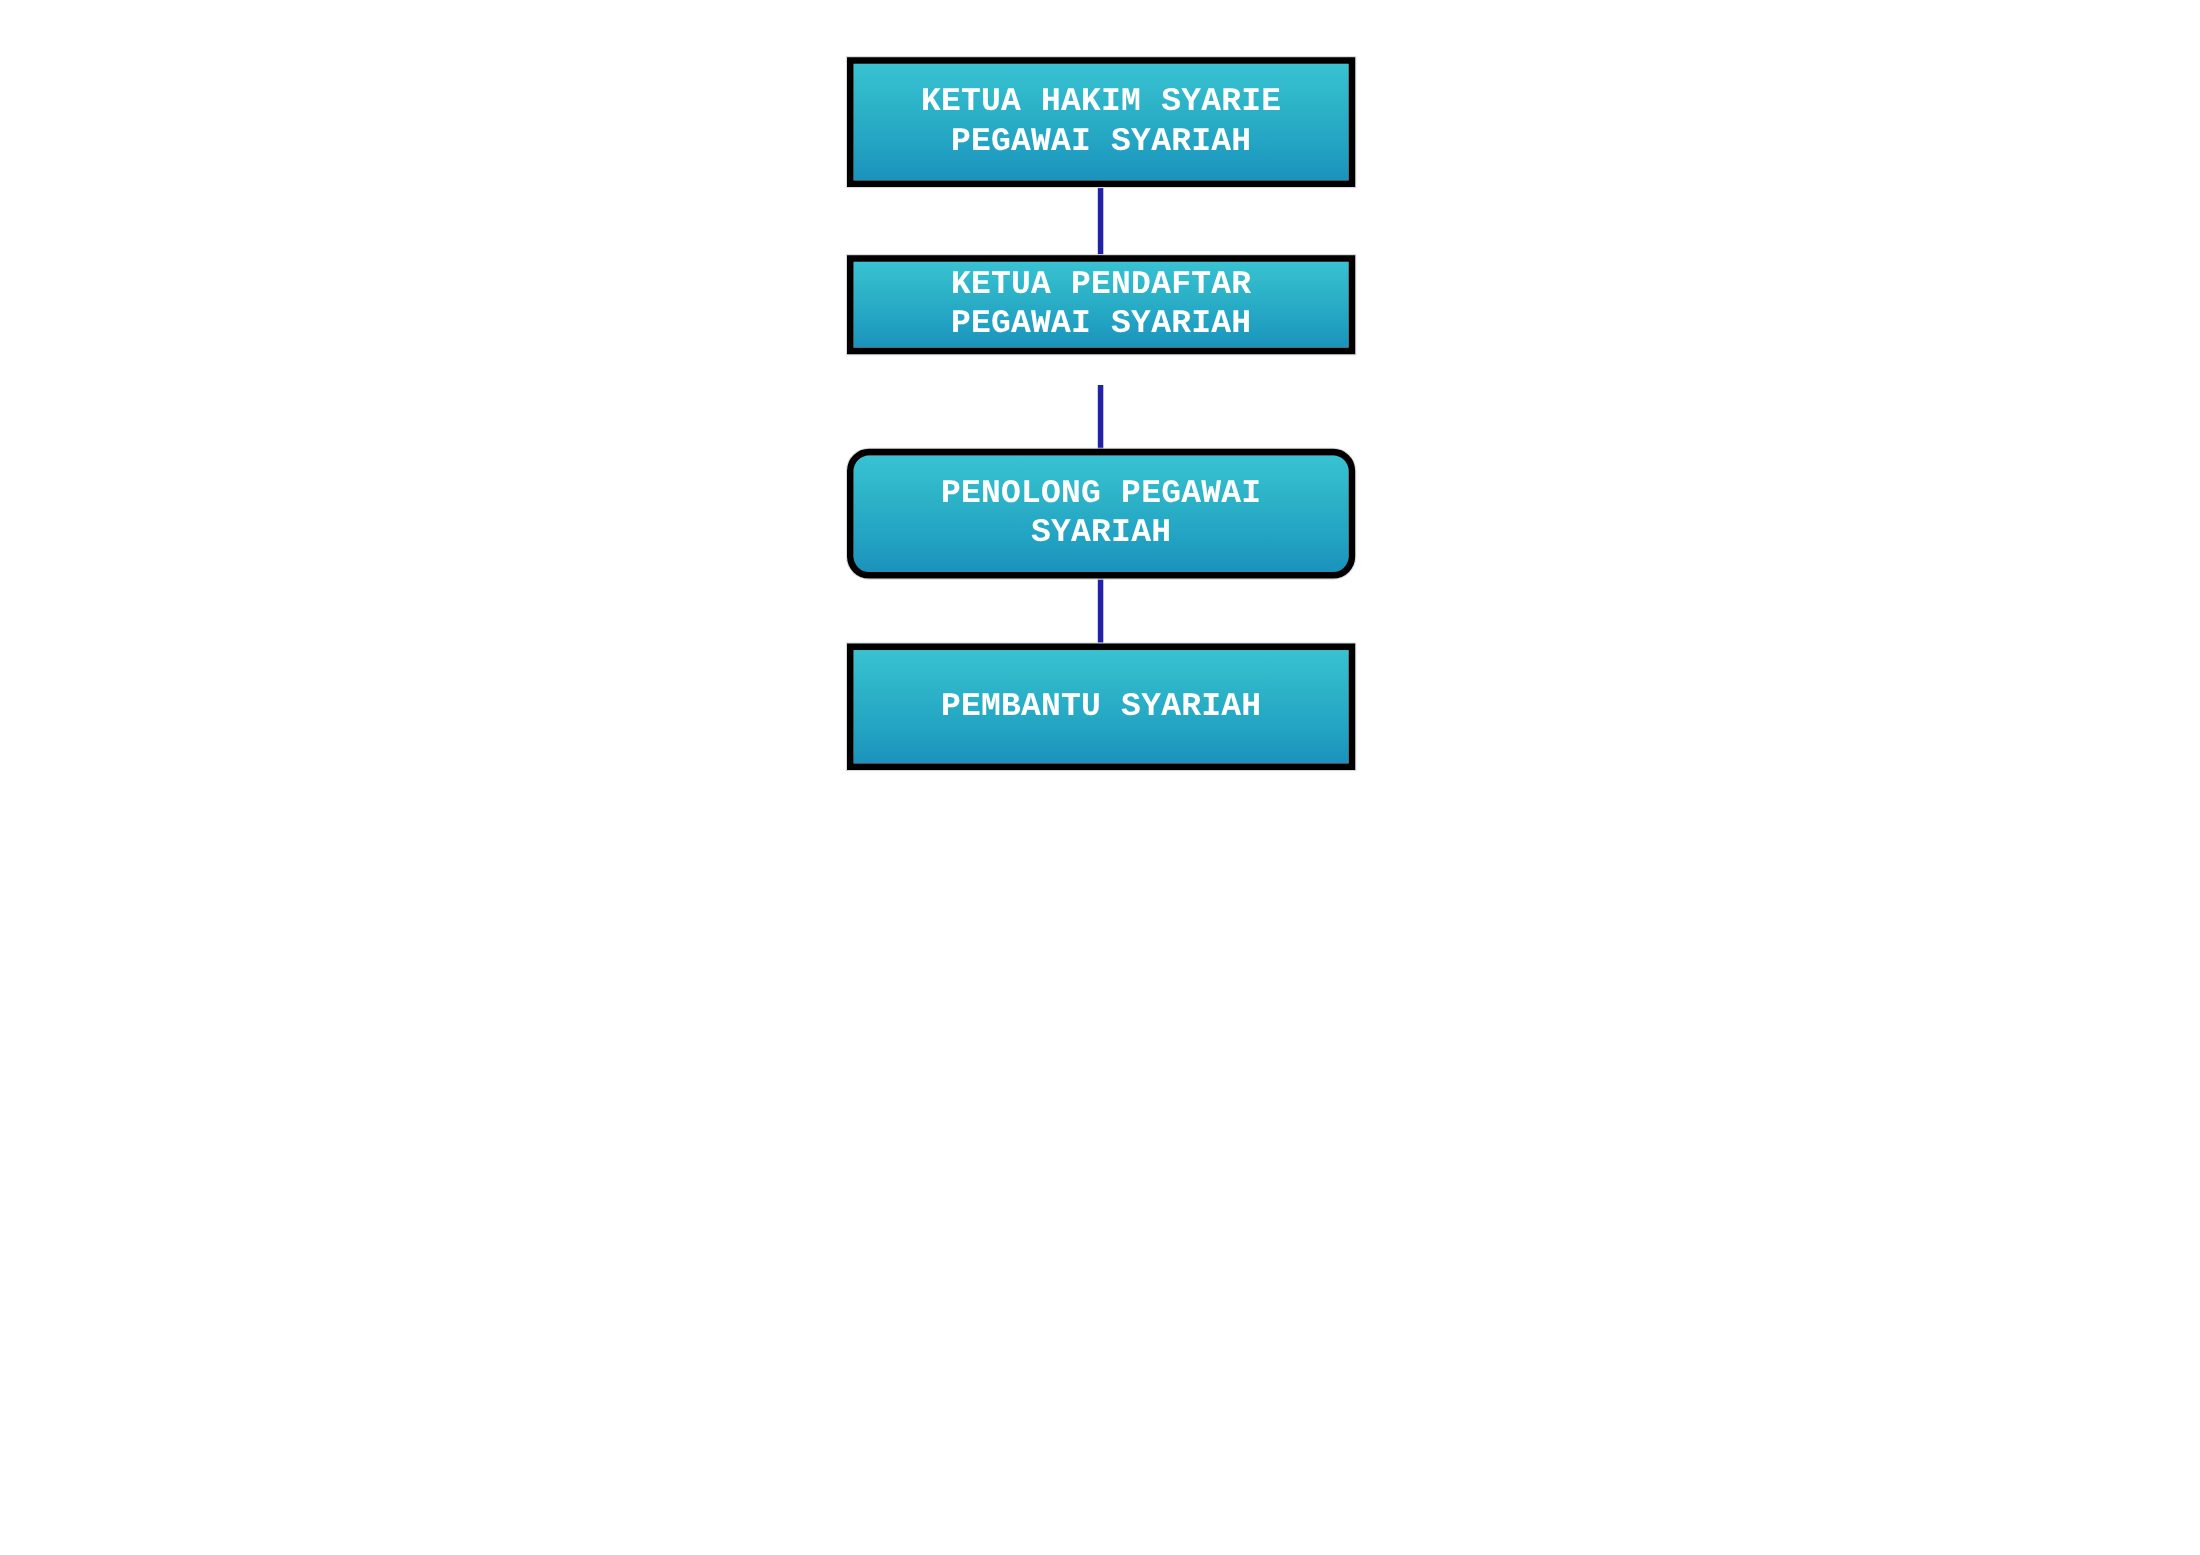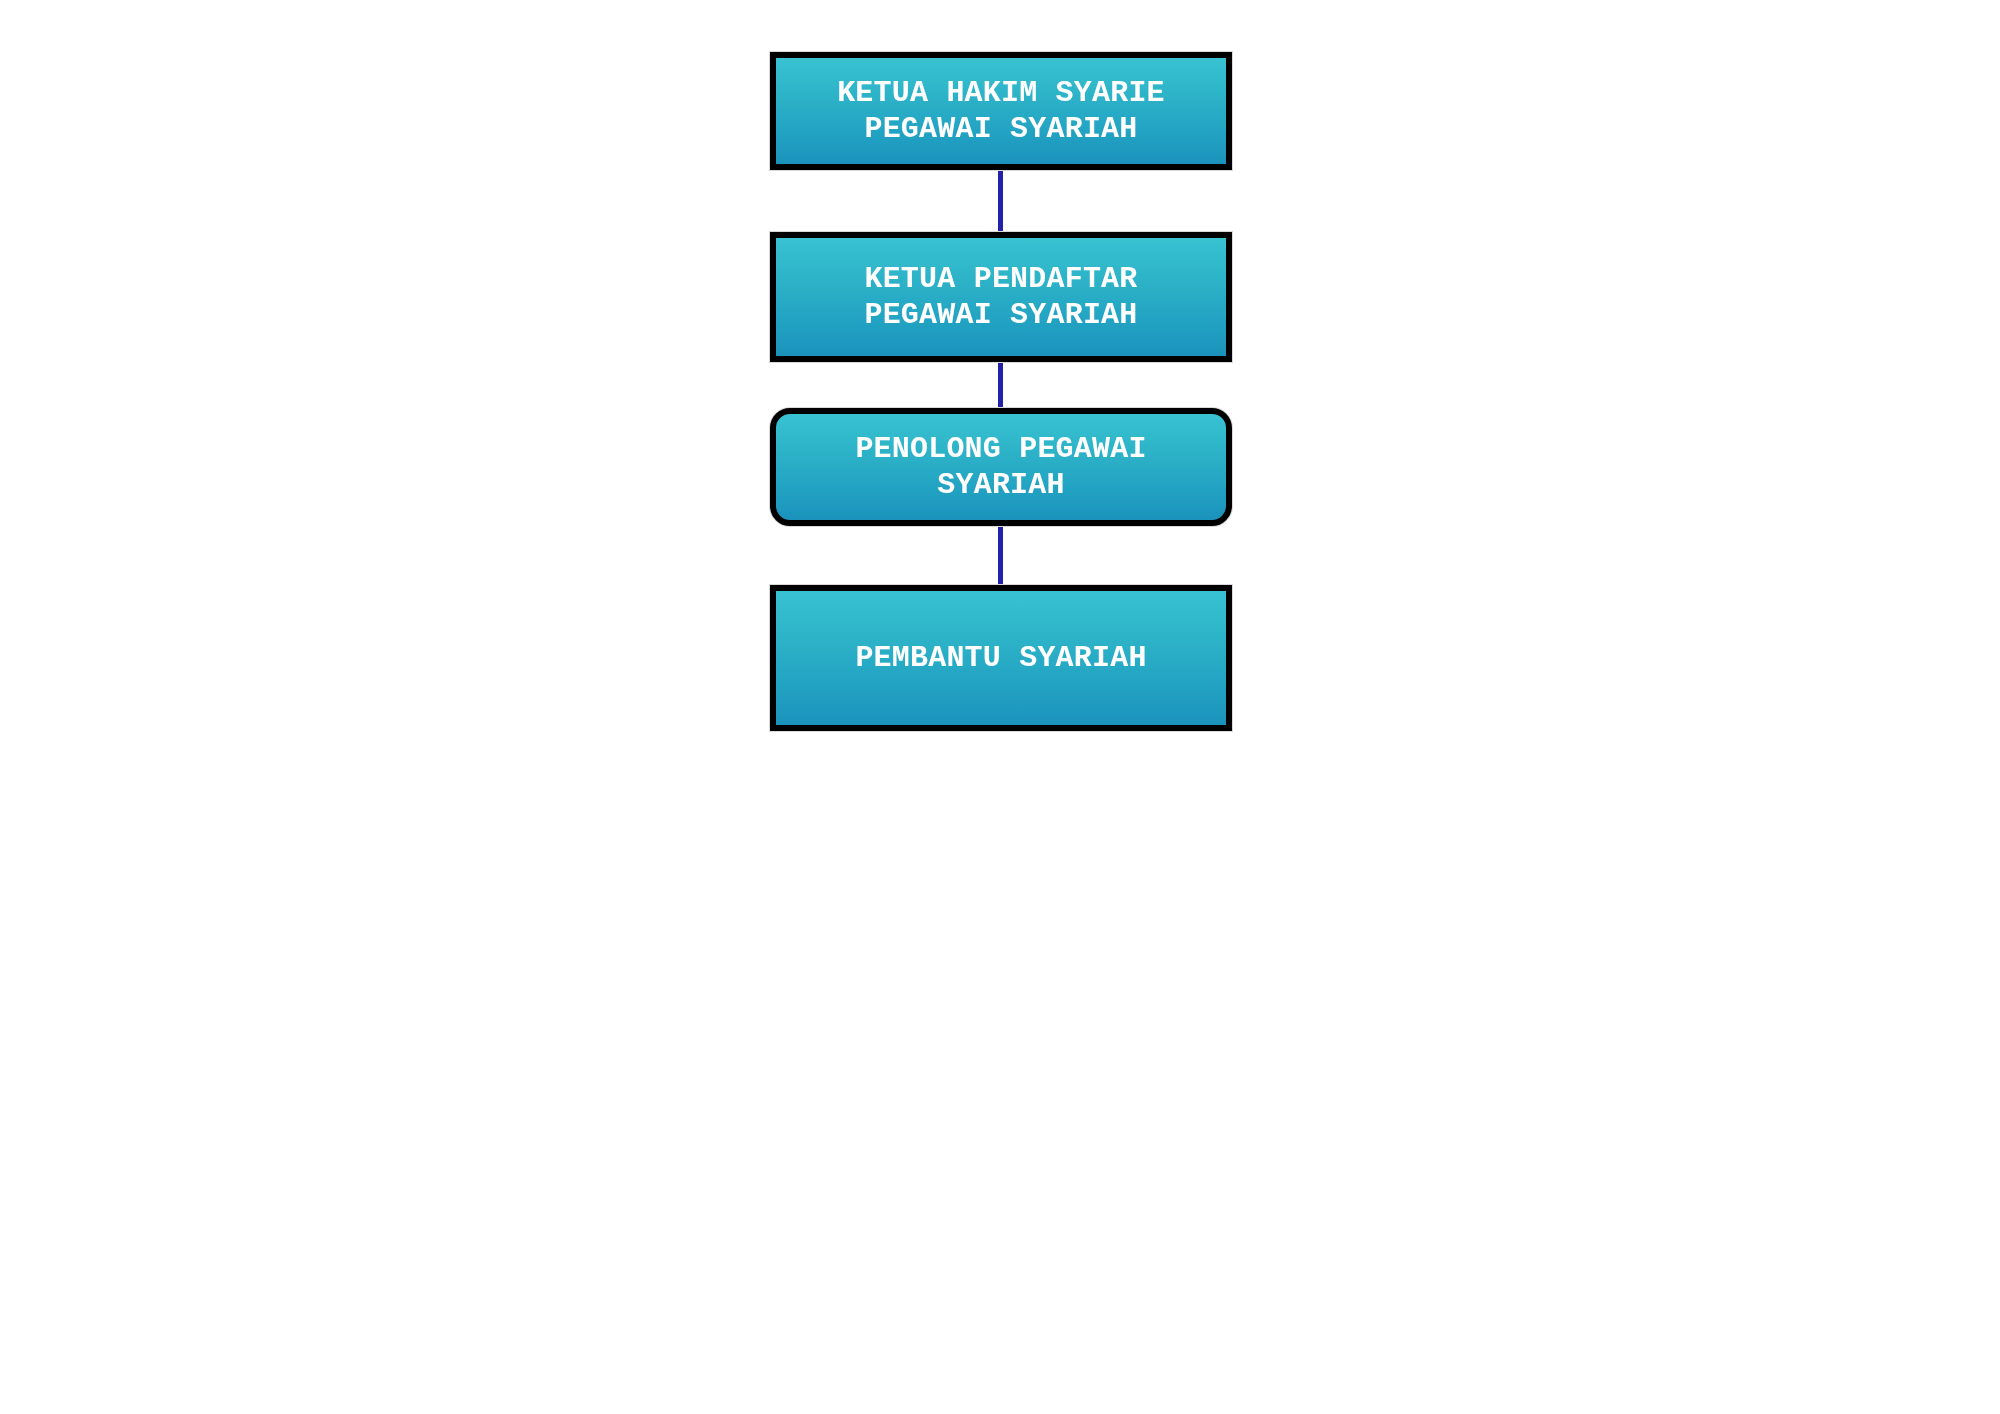--- a/index.html
+++ b/index.html
@@ -63,26 +63,26 @@
 
   <div class="connector" style="left:998px; top:170px; height:62px;"></div>
   <div class="connector" style="left:998px; top:350px; height:58px;"></div>
   <div class="connector" style="left:998px; top:526px; height:59px;"></div>
 
   <div class="org-box" style="left:770px; top:52px; width:462px; height:118px;">
     <span class="org-box-label">KETUA HAKIM SYARIE
 PEGAWAI SYARIAH</span>
   </div>
 
-  <div class="org-box" style="left:770px; top:232px; width:462px; height:130px;">
+  <div class="org-box" style="left:770px; top:232px; width:462px; height:90px;">
     <span class="org-box-label">KETUA PENDAFTAR
 PEGAWAI SYARIAH</span>
   </div>
 
   <div class="org-box" style="left:770px; top:408px; width:462px; height:118px;border-radius:20px;">
     <span class="org-box-label">PENOLONG PEGAWAI SYARIAH</span>
   </div>
 
-  <div class="org-box" style="left:770px; top:585px; width:462px; height:146px;">
+  <div class="org-box" style="left:770px; top:585px; width:462px; height:115px;">
     <span class="org-box-label">PEMBANTU SYARIAH</span>
   </div>
 
 </div>
 
 </body></html>

